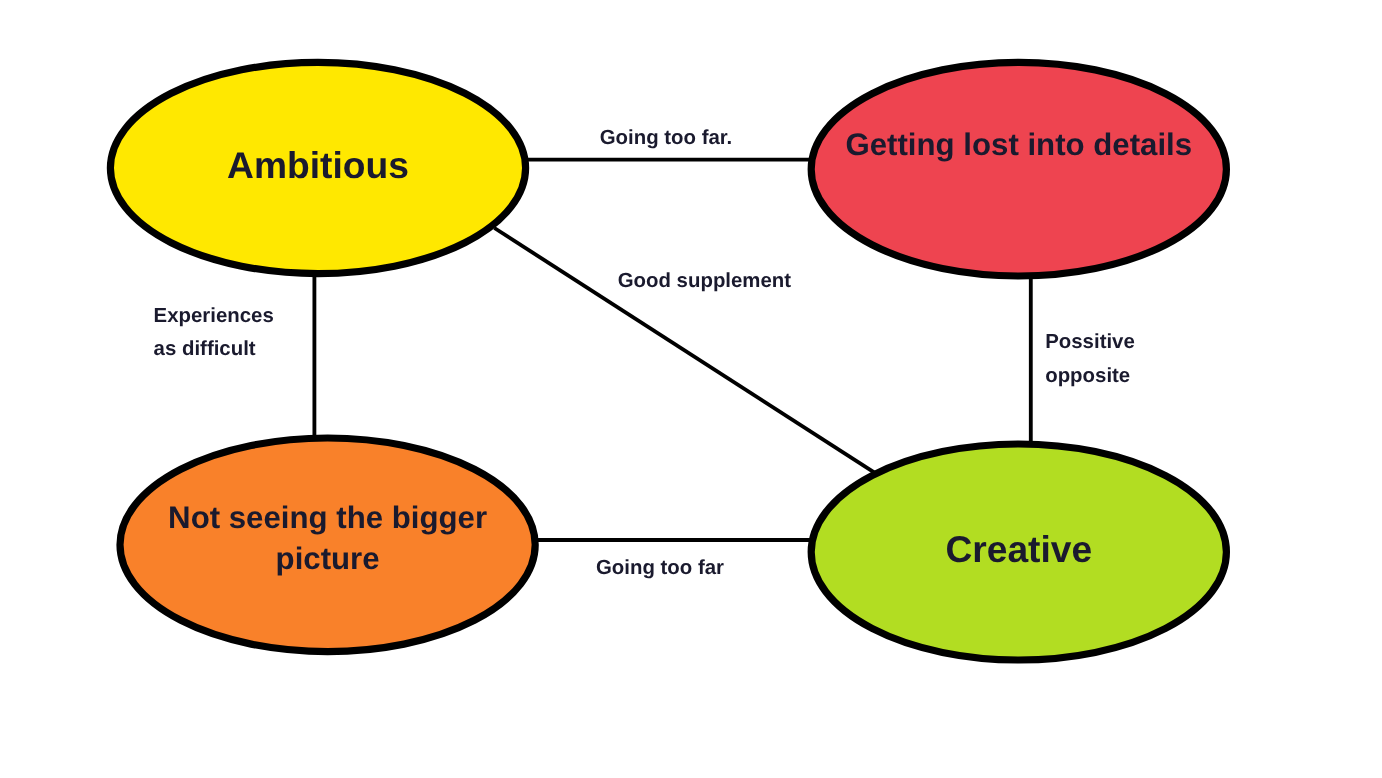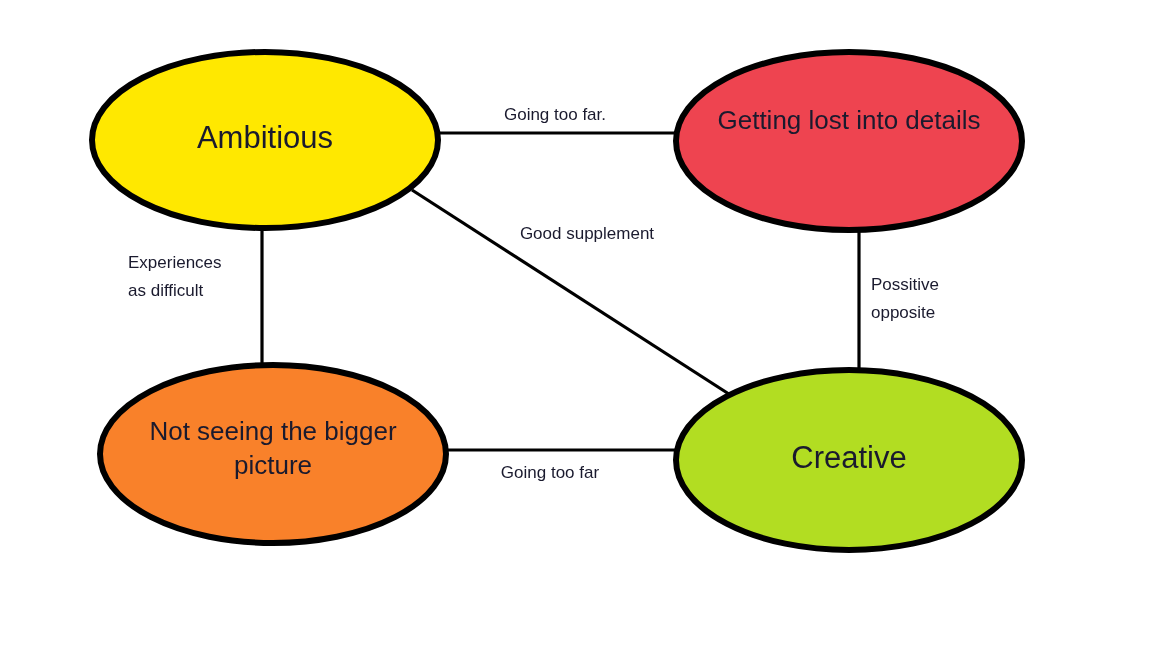--- a/index.html
+++ b/index.html
@@ -11,20 +11,21 @@
     width: 1152px;
     height: 648px;
     overflow: hidden;
     font-family: "Liberation Sans", sans-serif;
   }
   #canvas-root {
     position: relative;
     width: 1152px;
     height: 648px;
     background: #ffffff;
+    font-weight: bold;
   }
   #diagram-svg {
     position: absolute;
     left: 0;
     top: 0;
     width: 1152px;
     height: 648px;
   }
   .node-label {
     font-family: "Liberation Sans", sans-serif;

